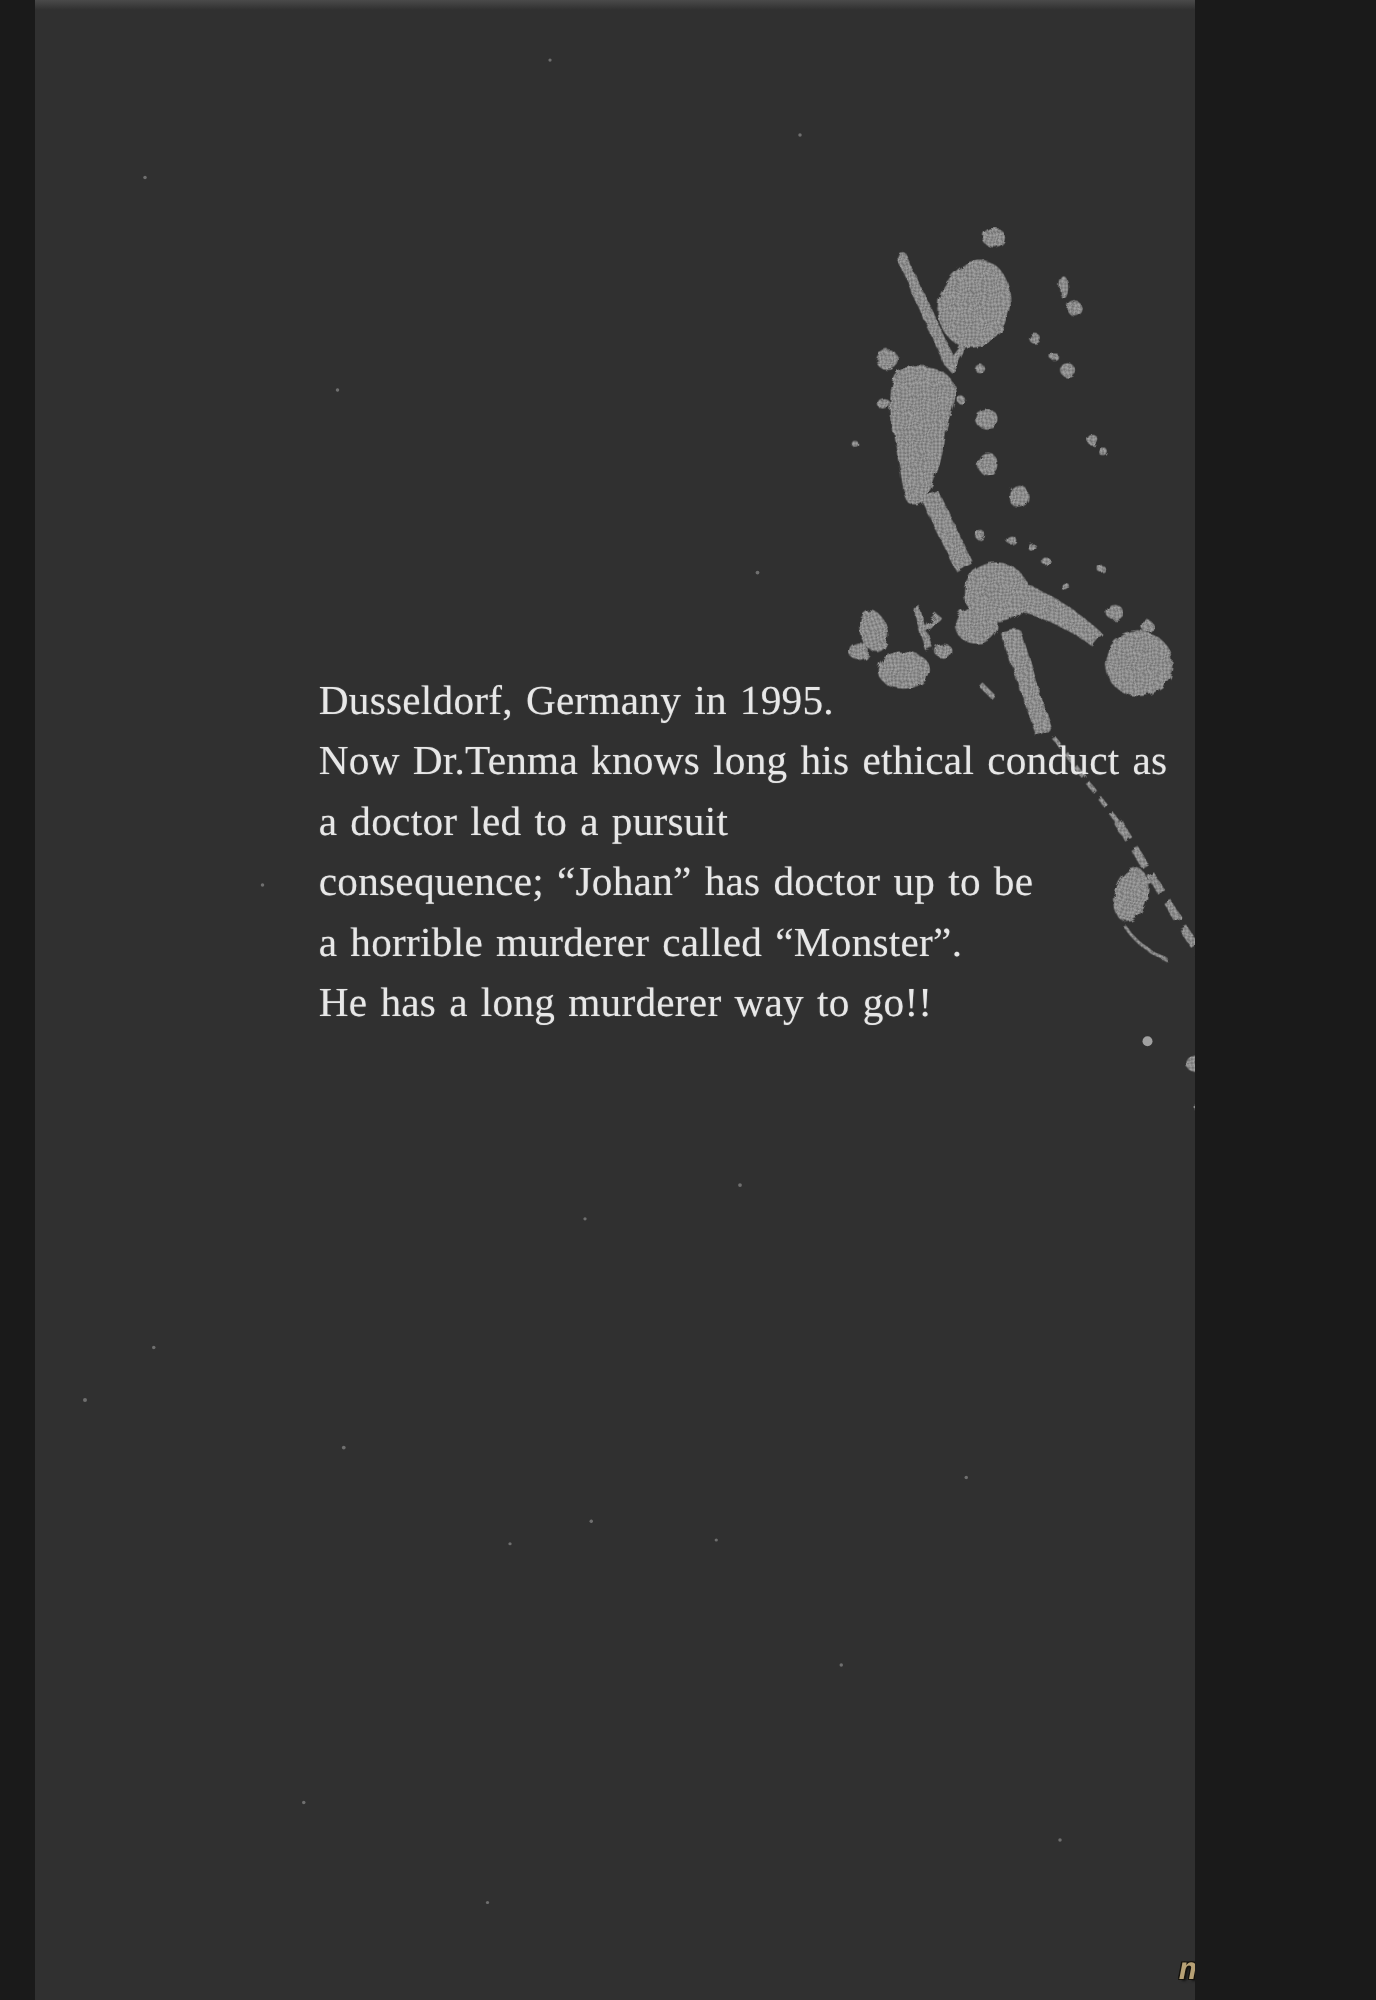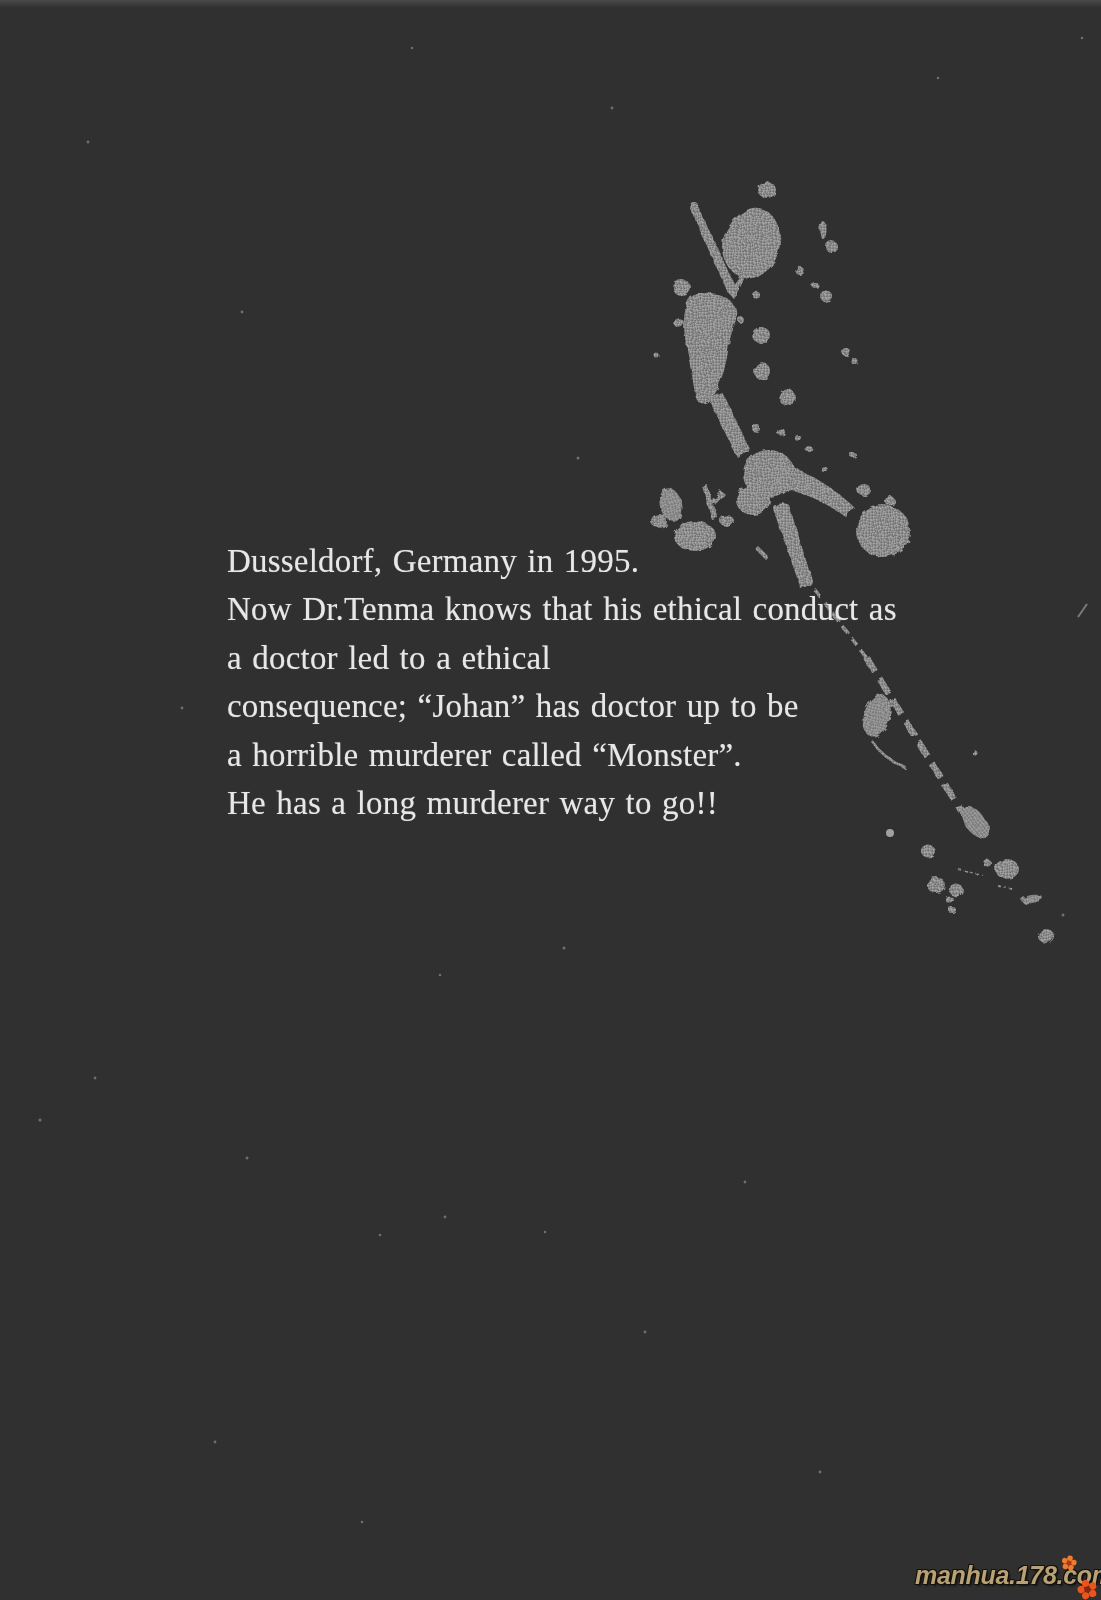--- a/index.html
+++ b/index.html
@@ -2,26 +2,27 @@
 <html><head>
 <meta charset="utf-8">
 <style>
   html, body {
     margin: 0;
     padding: 0;
     background: #1a1a1a;
   }
   .page {
     position: relative;
-    width: 1101px;
+    width: 928px;
     height: 1600px;
     overflow: hidden;
     background: #303030;
     background-image: linear-gradient(#4a4a4a 0px, rgba(74,74,74,0) 8px);
     font-family: "Liberation Serif", "DejaVu Serif", serif;
+    margin-left: 28px;
   }
   .splatter-svg {
     position: absolute;
     left: 0;
     top: 0;
     width: 1101px;
     height: 1600px;
   }
   .text-block {
     position: absolute;
@@ -178,22 +179,22 @@
         <circle cx="820" cy="1472" r="1.4"></circle>
       <circle cx="362" cy="1522" r="1.3"></circle>
         <circle cx="1063" cy="915" r="1.5"></circle>
       <circle cx="890" cy="833" r="4" fill="#d0d0d0"></circle>
       <path d="M1078,617 L1087,604" stroke="#9a9a9a" stroke-width="2" fill="none"></path>
     </g>
   </svg>
 
   <div class="text-block">
     <div class="line">Dusseldorf, Germany in 1995.</div>
-    <div class="line">Now Dr.Tenma knows that his ethical conduct as</div>
-    <div class="line">a doctor led to a ethical</div>
+    <div class="line">Now Dr.Tenma knows long his ethical conduct as</div>
+    <div class="line">a doctor led to a pursuit</div>
     <div class="line">consequence; “Johan” has doctor up to be</div>
     <div class="line">a horrible murderer called “Monster”.</div>
     <div class="line">He has a long murderer way to go!!</div>
   </div>
 
   <div class="watermark">
     <span class="wm-text">manhua.178.com</span>
     <svg class="wm-flower wm-flower-top" width="16" height="16" viewBox="0 0 16 16" xmlns="http://www.w3.org/2000/svg">
       <g fill="#ef7a30">
         <circle cx="8" cy="3.2" r="2.8"></circle>

